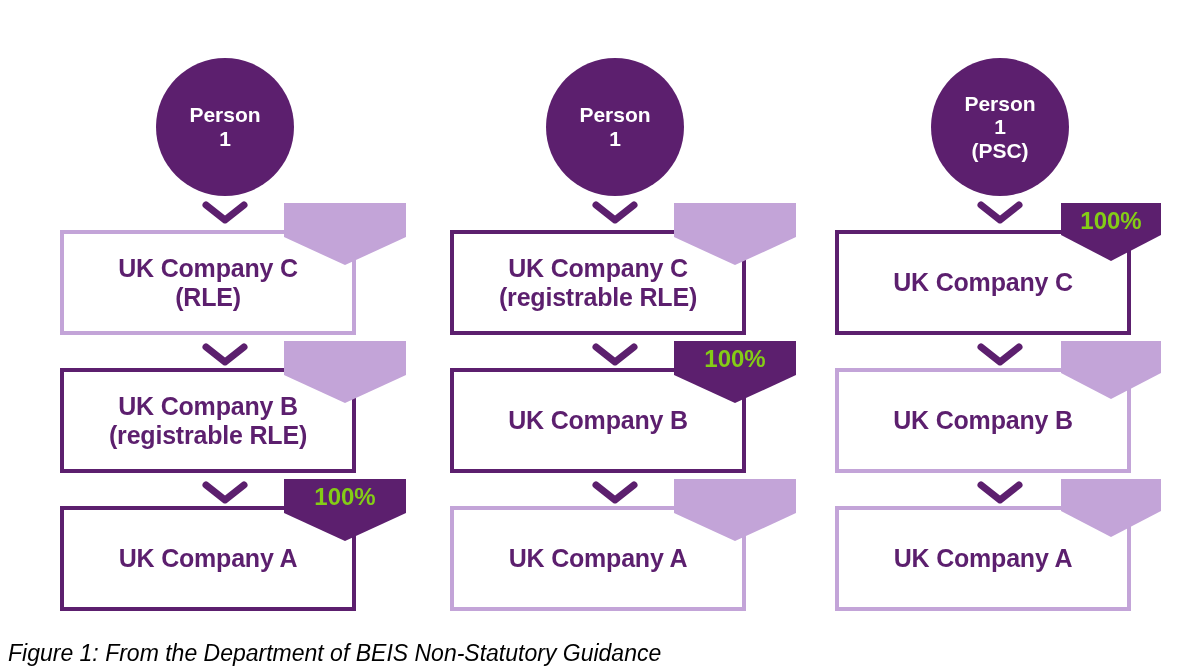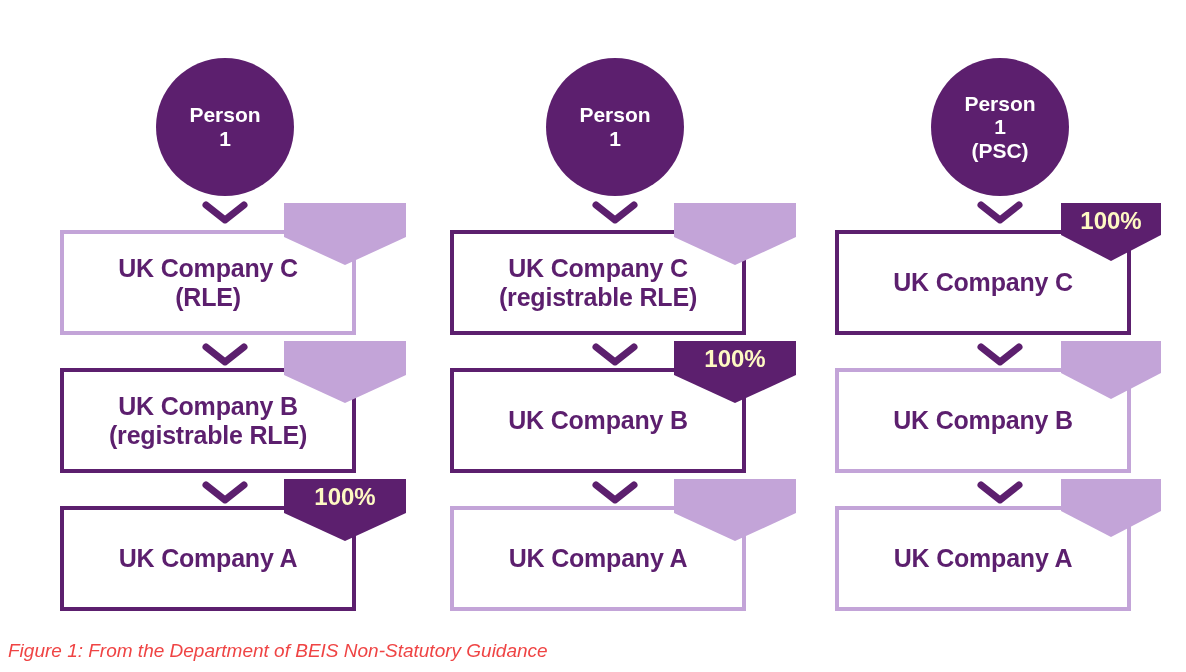--- a/index.html
+++ b/index.html
@@ -94,38 +94,38 @@
 
   
   .badge{
     position:absolute;
     top:-27px;
     display:flex;
     align-items:flex-start;
     justify-content:center;
     padding-top:6px;
     box-sizing:border-box;
-    color:#fef9c3;
+    color:#84cc16;
     font-size:24px;
     font-weight:600;
     line-height:1;
     clip-path:polygon(0% 0%, 100% 0%, 100% 55%, 50% 100%, 0% 55%);
   }
   .badge.light{background:var(--light);}
   .badge.dark{background:var(--deep);}
   .badge-text{display:block;}
 
   
   .caption{
     position:absolute;
     left:8px;
     top:640px;
-    font-size:19px;
+    font-size:23px;
     font-style:italic;
-    color:#ef4444;
+    color:#000000;
     white-space:nowrap;
     font-family:"Liberation Sans", sans-serif;
   }
 </style>
 </head>
 <body>
 
 <div id="figure-root" style="--deep: #5C1F6E; --light: #C3A4D8;">
     <div class="column col-0" style="left: 60px;">
       <div class="person-wrap">

